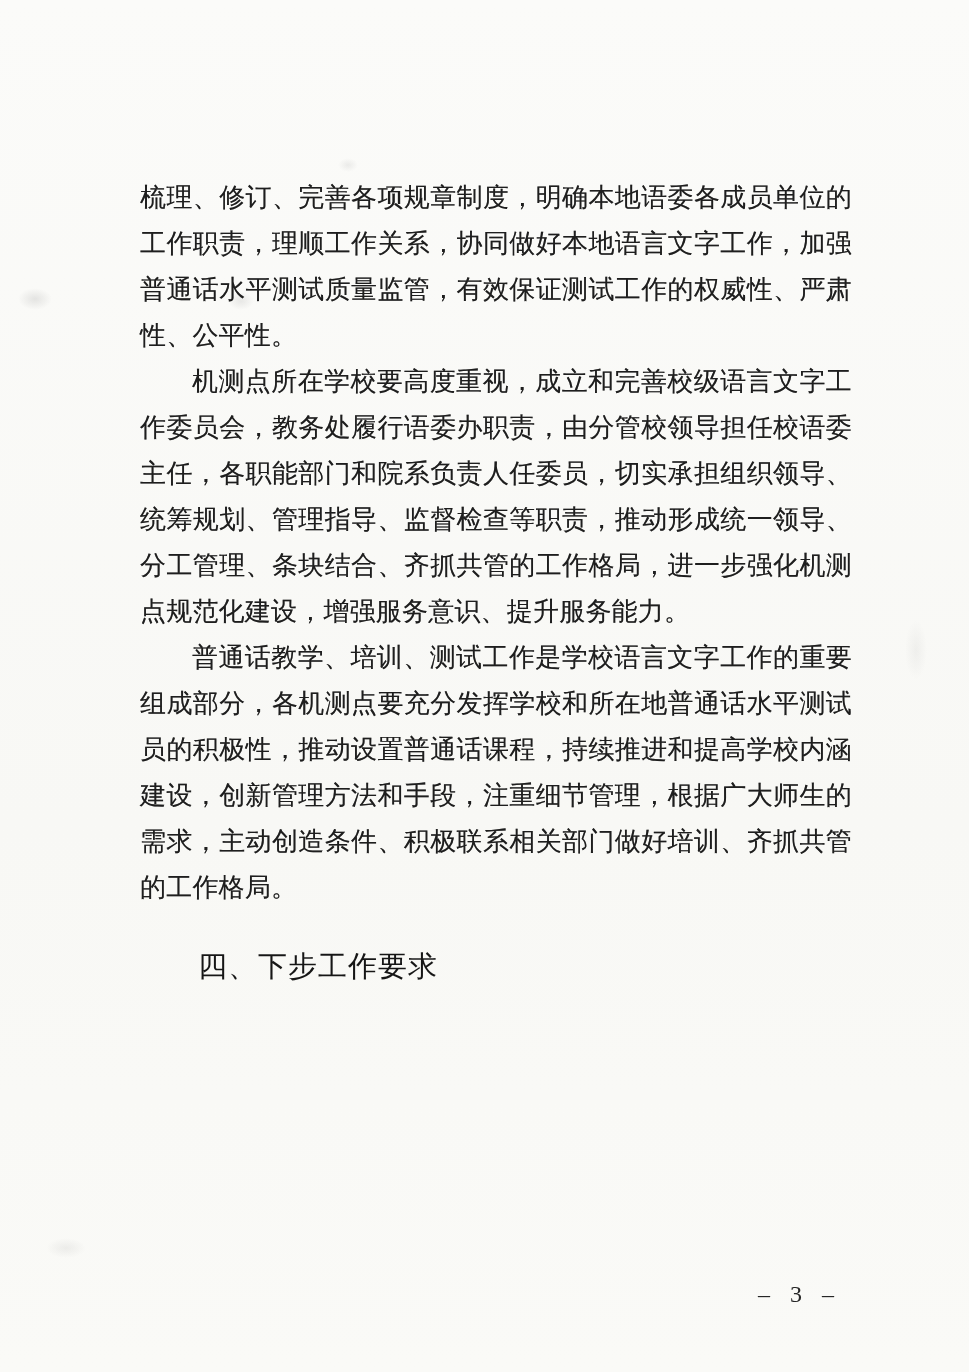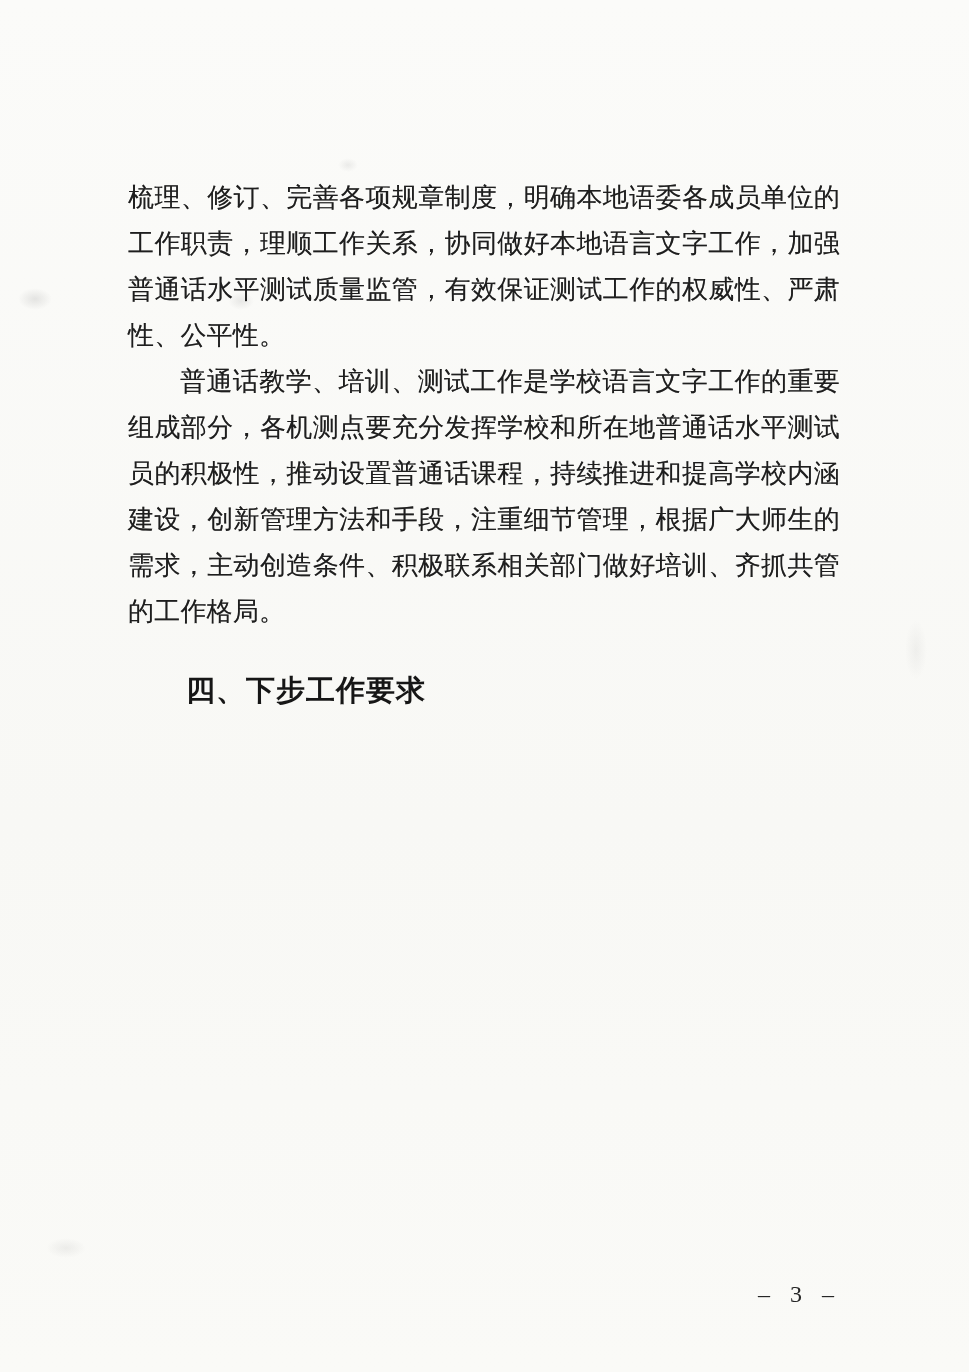--- a/index.html
+++ b/index.html
@@ -12,40 +12,40 @@
     width: 969px;
     height: 1372px;
     margin: 0 auto;
     background: linear-gradient(180deg, var(--paper, #fbfbf9) 0%, #f8f8f5 60%, #fafaf7 100%);
     overflow: hidden;
     font-family: "Liberation Serif", serif;
     color: var(--ink, #1e1e1e);
   }
   .content {
     position: absolute;
-    left: 128px;
+    left: 140px;
     top: 175px;
     width: 712px;
   }
   .content p {
     margin: 0;
     font-size: 26px;
     line-height: 46px;
     text-align: justify;
     letter-spacing: 0.2px;
     text-shadow: 0 0 0.5px rgba(40,40,40,0.55);
   }
   .content p.indent {
     text-indent: 2em;
   }
   .section-heading {
     margin: 0;
     margin-top: 32px;
     font-family: "Liberation Sans", sans-serif;
-    font-weight: bold;
+    font-weight: normal;
     font-size: 29px;
     line-height: 46px;
     text-indent: 2em;
     color: #161616;
     letter-spacing: 1px;
   }
   .page-number {
     position: absolute;
     top: 1281px;
     right: 128px;
@@ -77,19 +77,20 @@
 <div class="page">
 
   <div class="smudge s1"></div>
   <div class="smudge s2"></div>
   <div class="smudge s3"></div>
   <div class="smudge s4"></div>
   <div class="smudge s5"></div>
 
   <div class="content">
     <p>梳理、修订、完善各项规章制度，明确本地语委各成员单位的工作职责，理顺工作关系，协同做好本地语言文字工作，加强普通话水平测试质量监管，有效保证测试工作的权威性、严肃性、公平性。</p>
+    <p class="indent">机测点所在学校要高度重视，成立和完善校级语言文字工作委员会，教务处履行语委办职责，由分管校领导担任校语委主任，各职能部门和院系负责人任委员，切实承担组织领导、统筹规划、管理指导、监督检查等职责，推动形成统一领导、分工管理、条块结合、齐抓共管的工作格局，进一步强化机测点规范化建设，增强服务意识、提升服务能力。</p>
     <p class="indent">普通话教学、培训、测试工作是学校语言文字工作的重要组成部分，各机测点要充分发挥学校和所在地普通话水平测试员的积极性，推动设置普通话课程，持续推进和提高学校内涵建设，创新管理方法和手段，注重细节管理，根据广大师生的需求，主动创造条件、积极联系相关部门做好培训、齐抓共管的工作格局。</p>
     <h2 class="section-heading">四、下步工作要求</h2>
   </div>
 
   <div class="page-number">– 3 –</div>
 
 </div>
 
 </body></html>

